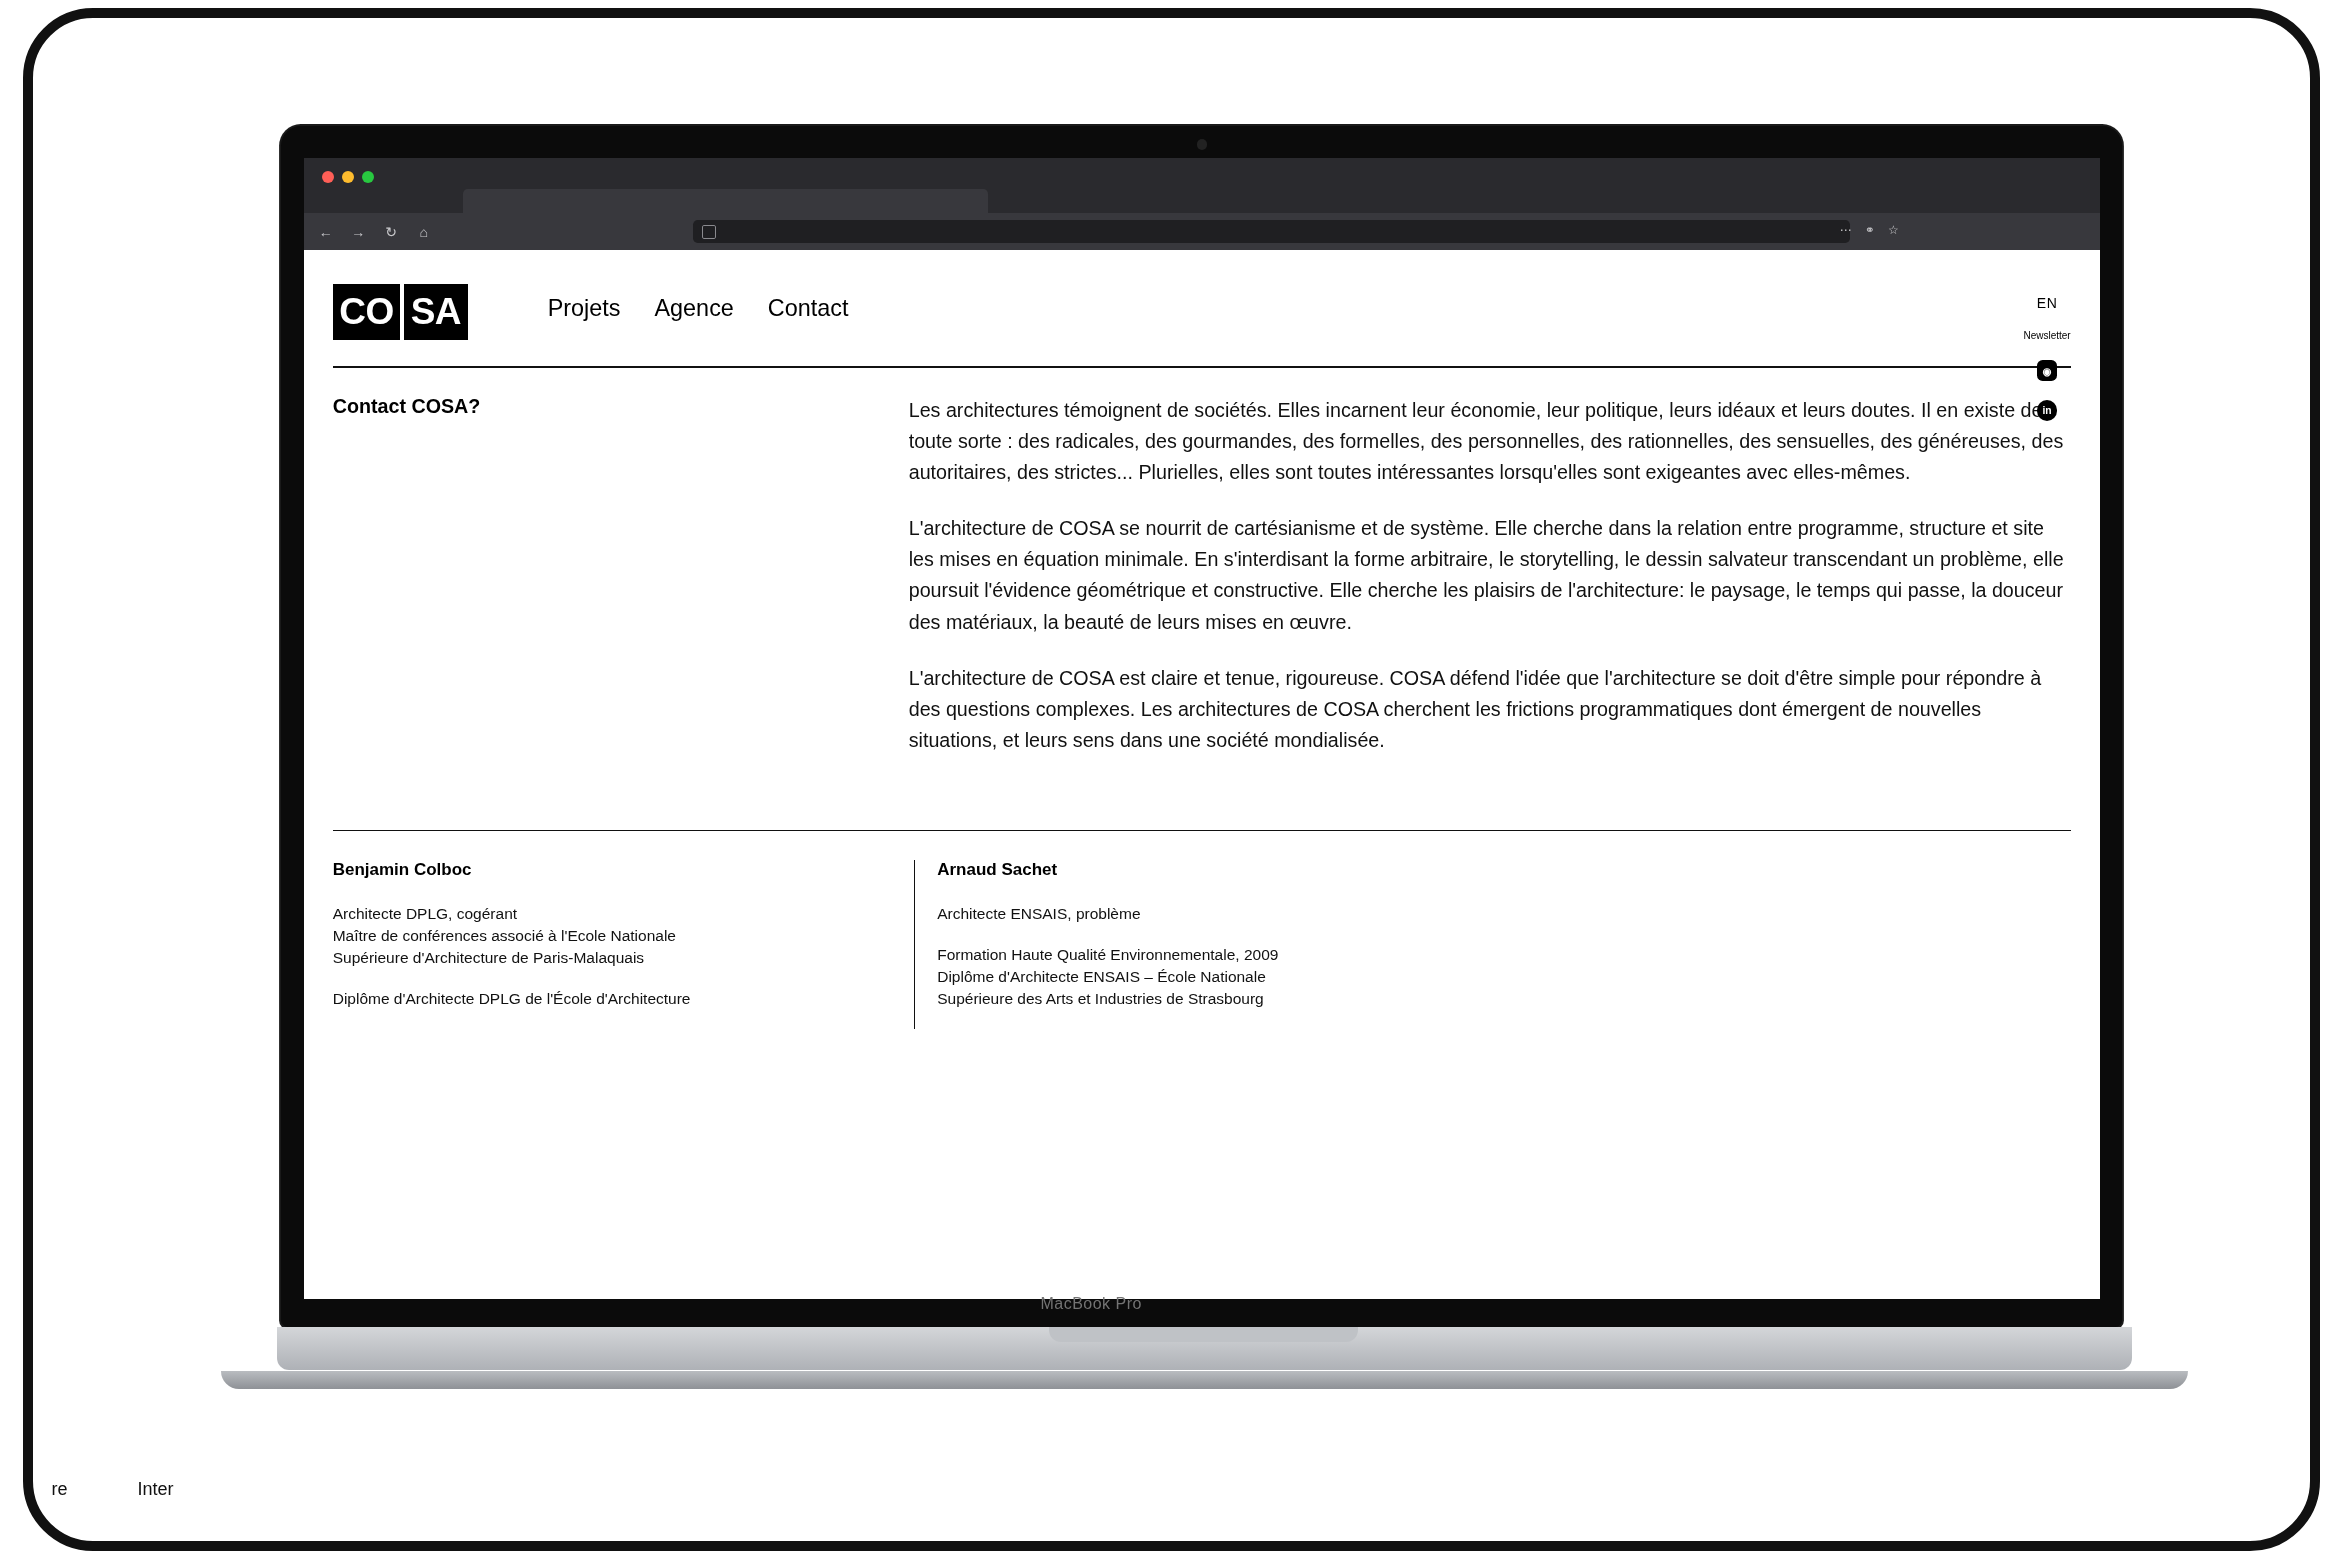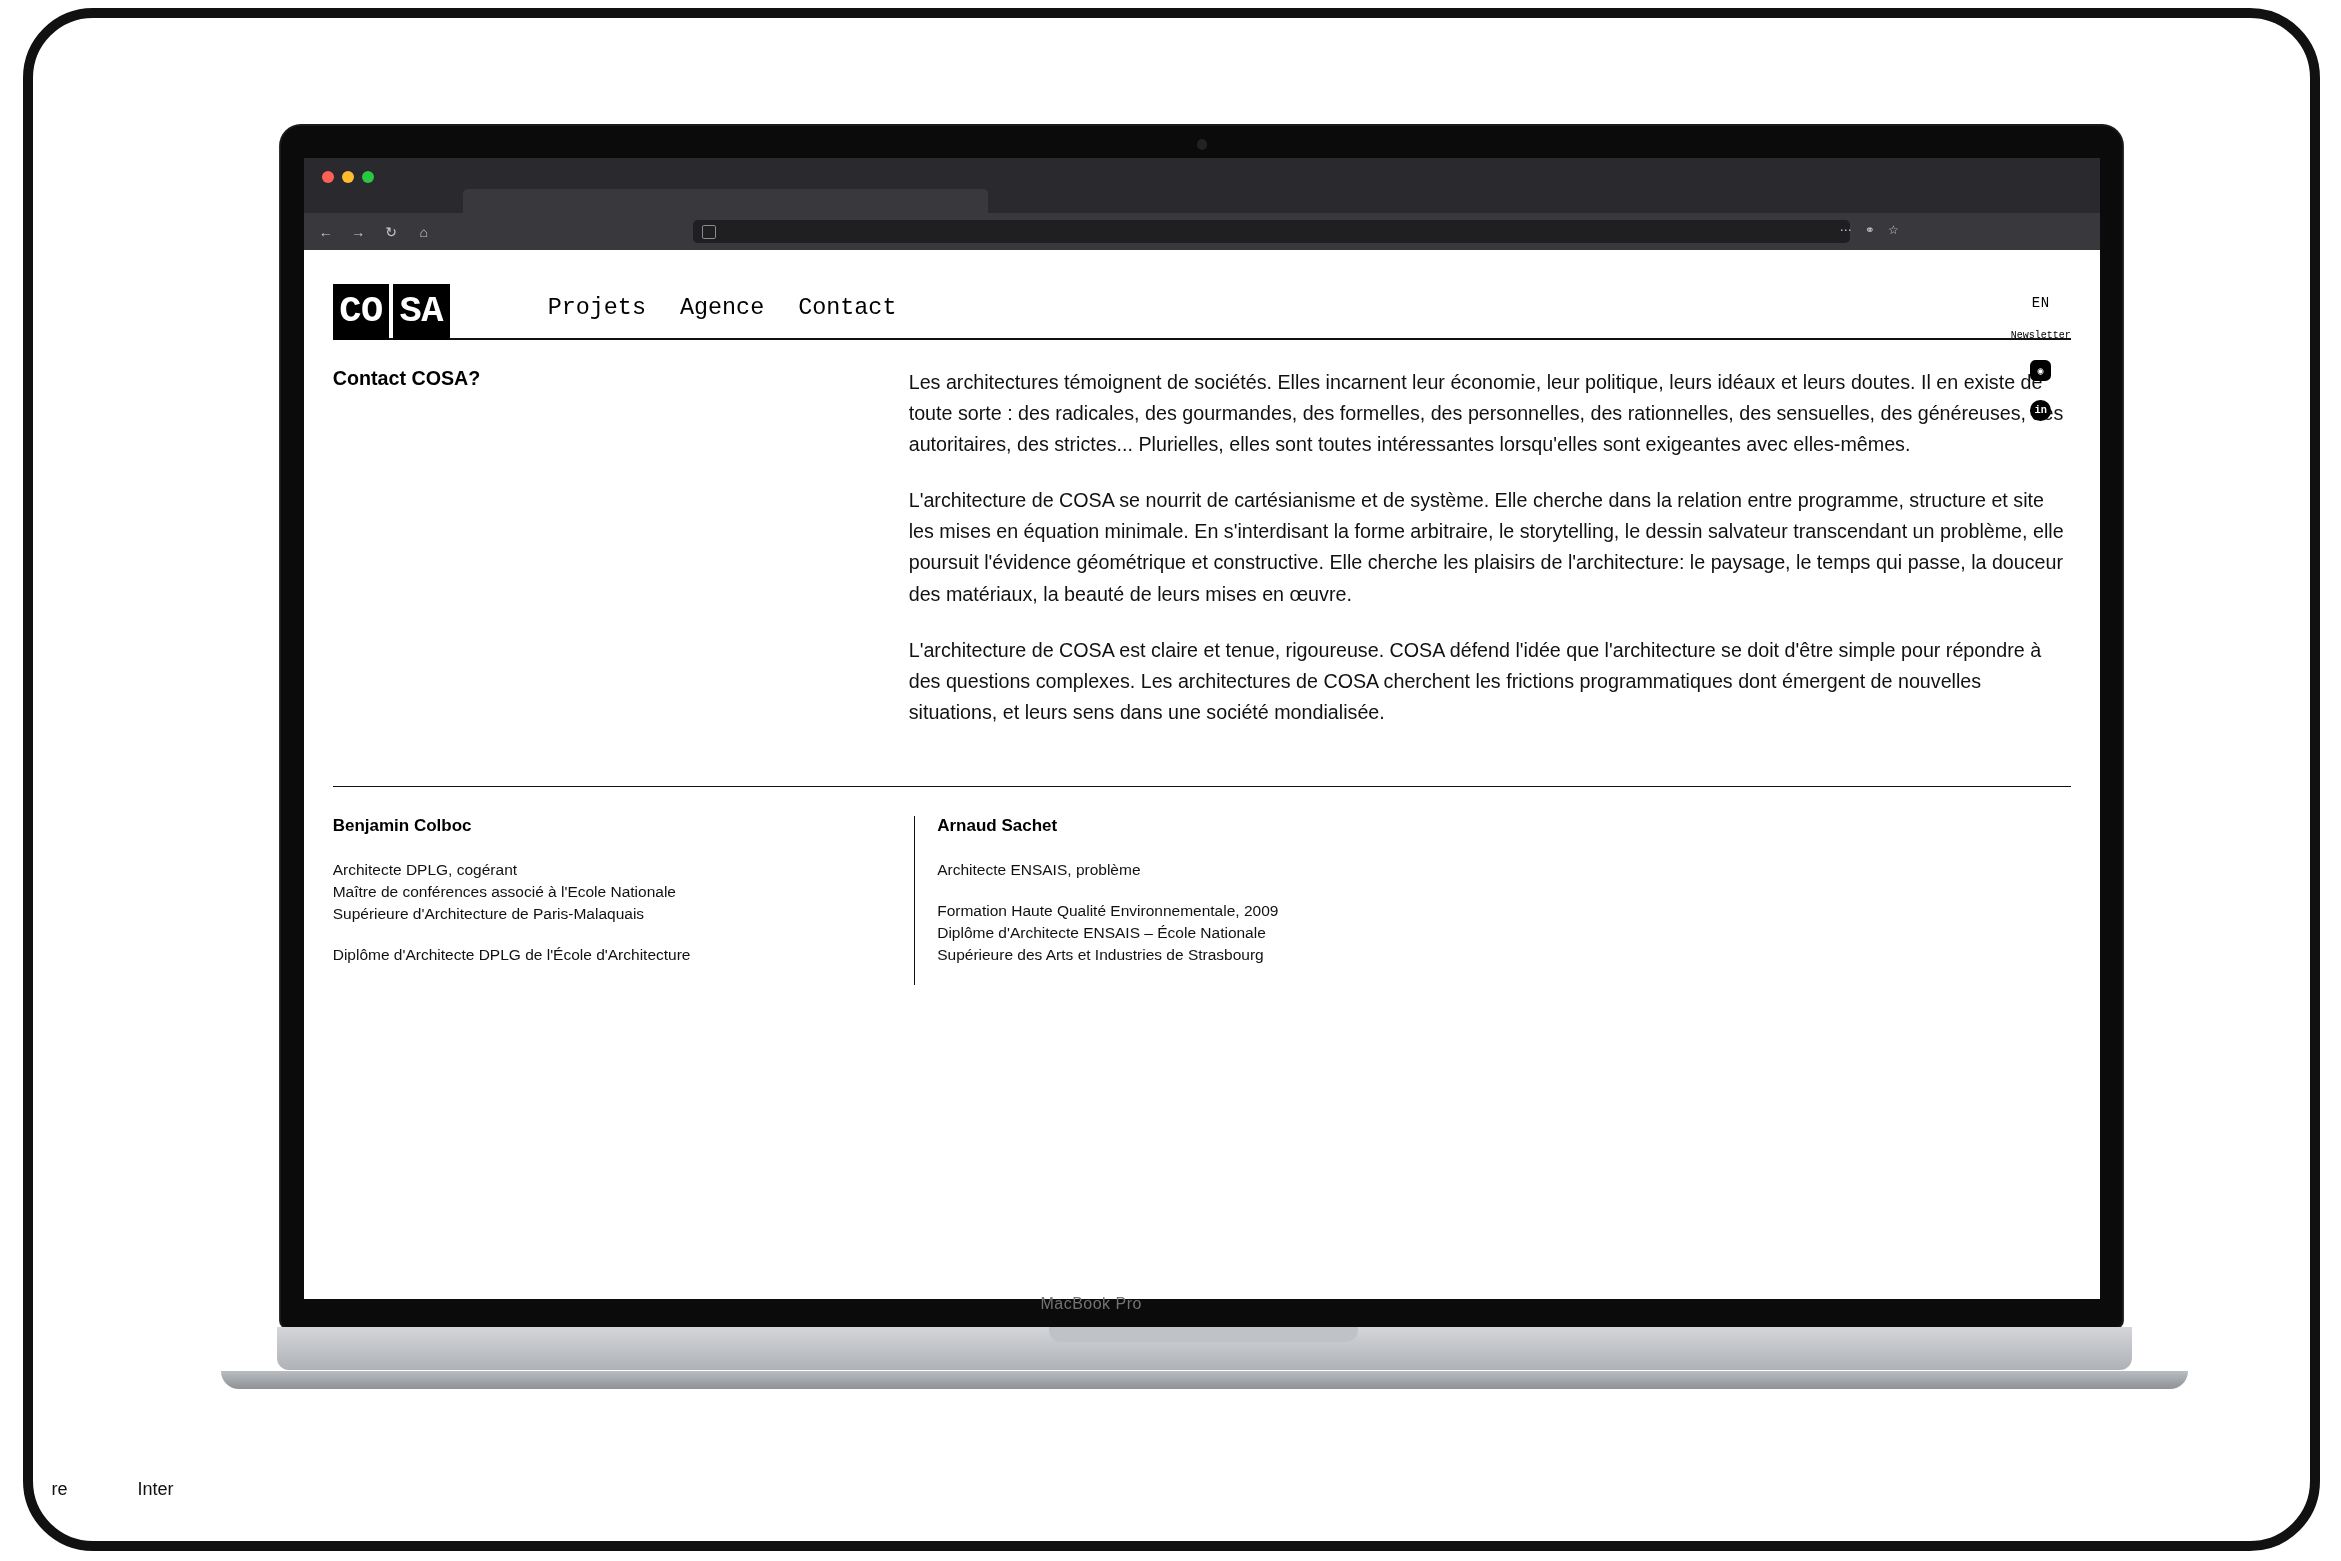--- a/index.html
+++ b/index.html
@@ -118,23 +118,22 @@
   #page {
     position: absolute;
     left: 0; top: 92px;
     width: 100%; height: 1050px;
     background: #ffffff;
     overflow: hidden;
   }
 
   #site-header {
     position: relative;
-    height: 88px;
+    height: 116px;
     padding: 0 15px;
-    font-family: Liberation Mono, monospace;
   }
 
   #logo {
     position: absolute; left: 29px; top: 34px;
     display: flex; gap: 3.7px;
   }
   .logo-box {
     background: #000000; color: #ffffff;
     font-weight: 700; font-size: 37px;
     line-height: 1;
@@ -182,21 +181,21 @@
     flex-shrink: 0;
   }
   .section-body { flex: 1; }
 
   .para {
     font-size: 19.7px;
     line-height: 1.58;
     color: #111;
     margin-bottom: 25px;
   }
-  .para:last-child { margin-bottom: 0; }
+  .para:last-child { margin-bottom: 16px; }
 
   #why-section { padding-bottom: 30px; }
 
   
   #team-section { padding-top: 29px; }
   #team-cols {
     display: flex;
     gap: 0;
   }
   .team-col {

